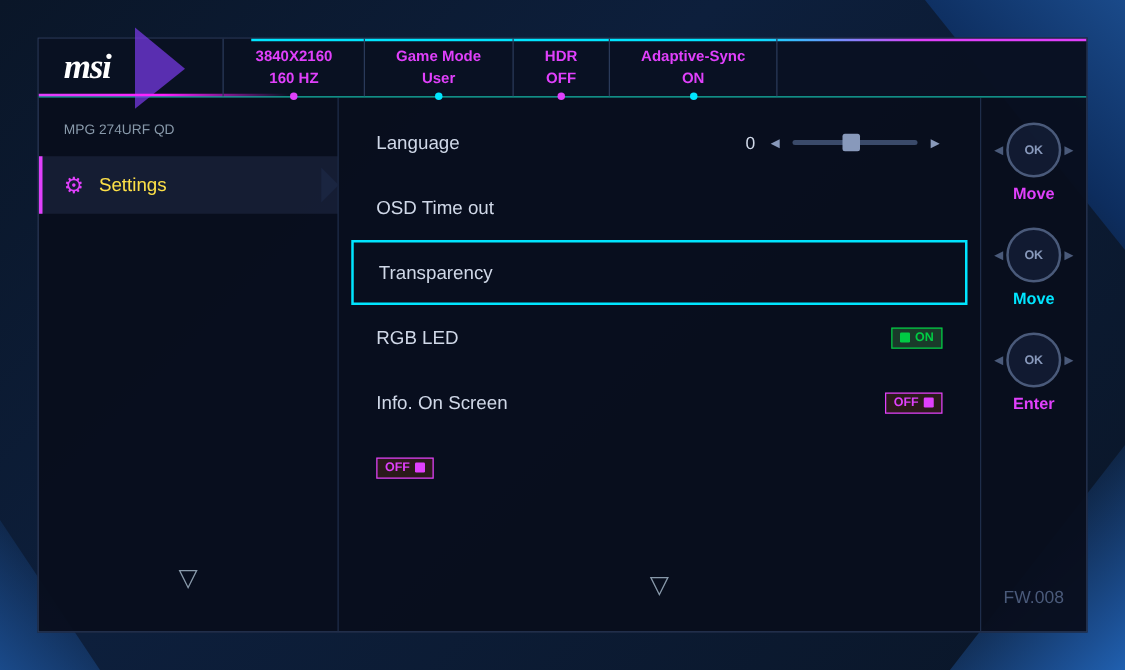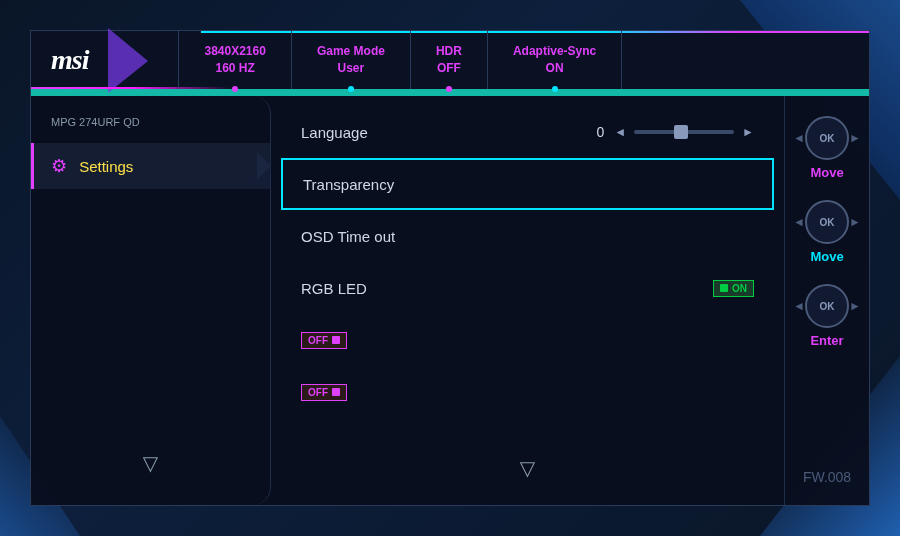--- a/index.html
+++ b/index.html
@@ -70,22 +70,22 @@
       z-index: 10;
       display: flex;
       flex-direction: column;
     }
 
     
     .header-bar {
       display: flex;
       align-items: center;
       padding: 0 20px;
-      height: 65px;
-      border-bottom: 7px solid #14b8a6;
+      height: 47px;
+      border-bottom: 1px solid #14b8a6;
       position: relative;
       background: rgba(10, 18, 35, 0.9);
     }
 
     .msi-logo {
       font-style: italic;
       font-weight: 900;
       font-size: 28px;
       color: white;
       letter-spacing: -1px;
@@ -177,21 +177,20 @@
       overflow: hidden;
     }
 
     
     .sidebar {
       width: 240px;
       padding: 15px 0;
       border-right: 1px solid #1e2d4a;
       display: flex;
       flex-direction: column;
-      border-radius: 18px;
     }
 
     .model-name {
       color: #8899aa;
       font-size: 11px;
       padding: 5px 20px 15px;
     }
 
     .sidebar-item {
       display: flex;
@@ -512,40 +511,41 @@
           <div class="slider-control">
             <span class="slider-arrow">◄</span>
             <div class="slider-track">
               <div class="slider-thumb"></div>
             </div>
             <span class="slider-arrow">►</span>
           </div>
         </div>
       </div>
 
+      <div class="setting-row">
+        <span class="setting-label">OSD Time out</span>
+      </div>
+
       <div class="setting-row selected">
         <span class="setting-label">Transparency</span>
-      </div>
-
-      <div class="setting-row">
-        <span class="setting-label">OSD Time out</span>
       </div>
 
       <div class="setting-row">
         <span class="setting-label">RGB LED</span>
         <div class="setting-value">
           <div class="toggle-on">
             <div class="indicator"></div>
             <span>ON</span>
           </div>
         </div>
       </div>
 
 
       <div class="setting-row">
+        <span class="setting-label">Info. On Screen</span>
         <div class="setting-value">
           <div class="toggle-off">
             <span>OFF</span>
             <div class="indicator"></div>
           </div>
         </div>
       </div>
 
       <div class="setting-row">
         <div class="setting-value">

